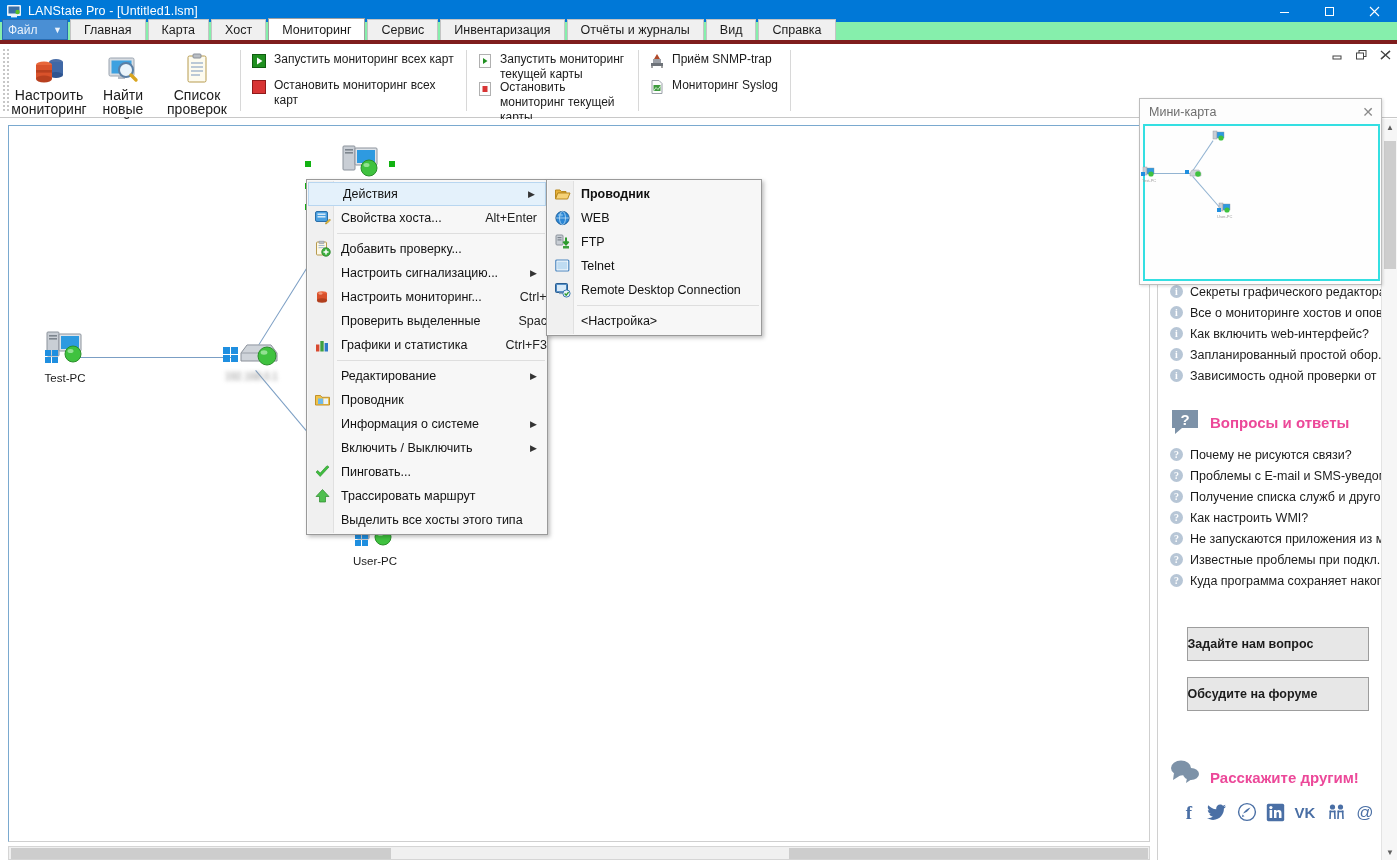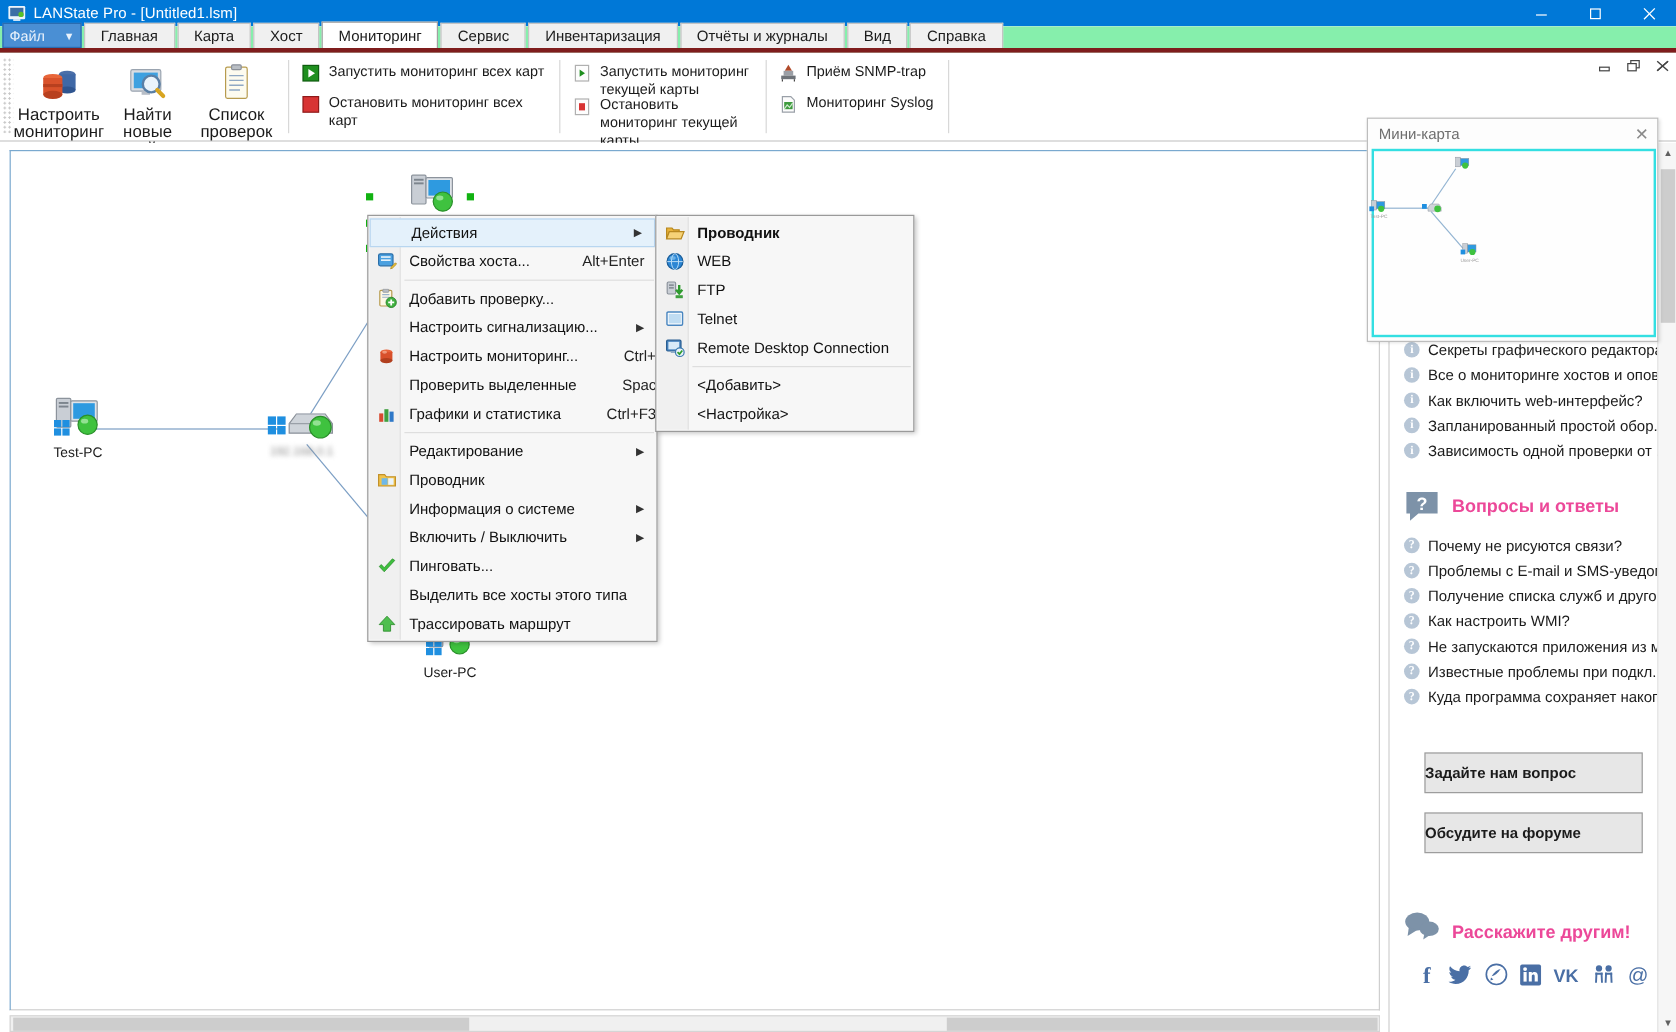--- a/index.html
+++ b/index.html
@@ -645,30 +645,30 @@
   <div class="mi">
     <span class="micon">
       <svg width="17" height="17" viewBox="0 0 17 17">
         <path d="M2 8.5 L6.2 13 L15 3.5 L13 2.2 L6.2 9.6 L3.8 7 Z" fill="#3fbf3f" stroke="#2a8a2a" stroke-width="0.6"></path>
       </svg>
     </span>
     <span class="mlabel">Пинговать...</span>
   </div>
 
   <div class="mi">
+    <span class="micon">
+      <svg width="17" height="17" viewBox="0 0 17 17">
+        <path d="M8.5 2 L15 9 H11.5 V14.5 H5.5 V9 H2 Z" fill="#4fbf4f" stroke="#2a8a2a" stroke-width="0.7"></path>
+      </svg>
+    </span>
+    <span class="mlabel">Трассировать маршрут</span>
+  </div>
+
+  <div class="mi">
     <span class="mlabel">Выделить все хосты этого типа</span>
-  </div>
-
-  <div class="mi">
-    <span class="micon">
-      <svg width="17" height="17" viewBox="0 0 17 17">
-        <path d="M8.5 2 L15 9 H11.5 V14.5 H5.5 V9 H2 Z" fill="#4fbf4f" stroke="#2a8a2a" stroke-width="0.7"></path>
-      </svg>
-    </span>
-    <span class="mlabel">Трассировать маршрут</span>
   </div>
 </div>
 
 <div class="menu" style="left:546px; top:179px; width:216px;">
   <div class="gutter"></div>
 
   <div class="mi bold">
     <span class="micon">
       <svg width="17" height="17" viewBox="0 0 17 17">
         <path d="M1.5 4.5 H6 L7.3 6 H12 V7.5 H3.8 L1.5 13.5 Z" fill="#e8b23a" stroke="#b8881f"></path>
@@ -721,23 +721,20 @@
         <rect x="5" y="11" width="5" height="1.6" fill="#8aa8c4"></rect>
         <circle cx="12.5" cy="12" r="3.6" fill="#eaf3fa" stroke="#3a7ab0"></circle>
         <path d="M10.6 12 L12.2 13.6 L14.6 10.6" stroke="#2e9b2e" stroke-width="1.4" fill="none"></path>
       </svg>
     </span>
     <span class="mlabel">Remote Desktop Connection</span>
   </div>
 
   <div class="msep"></div>
 
-  <div class="mi">
-    <span class="mlabel">&lt;Добавить&gt;</span>
-  </div>
 
   <div class="mi">
     <span class="mlabel">&lt;Настройка&gt;</span>
   </div>
 </div>
 
 <div id="helppanel">
 
   <div class="ghost" style="position:absolute; left:14px; top:30px; display:flex; align-items:center; gap:8px;">
     <span>

